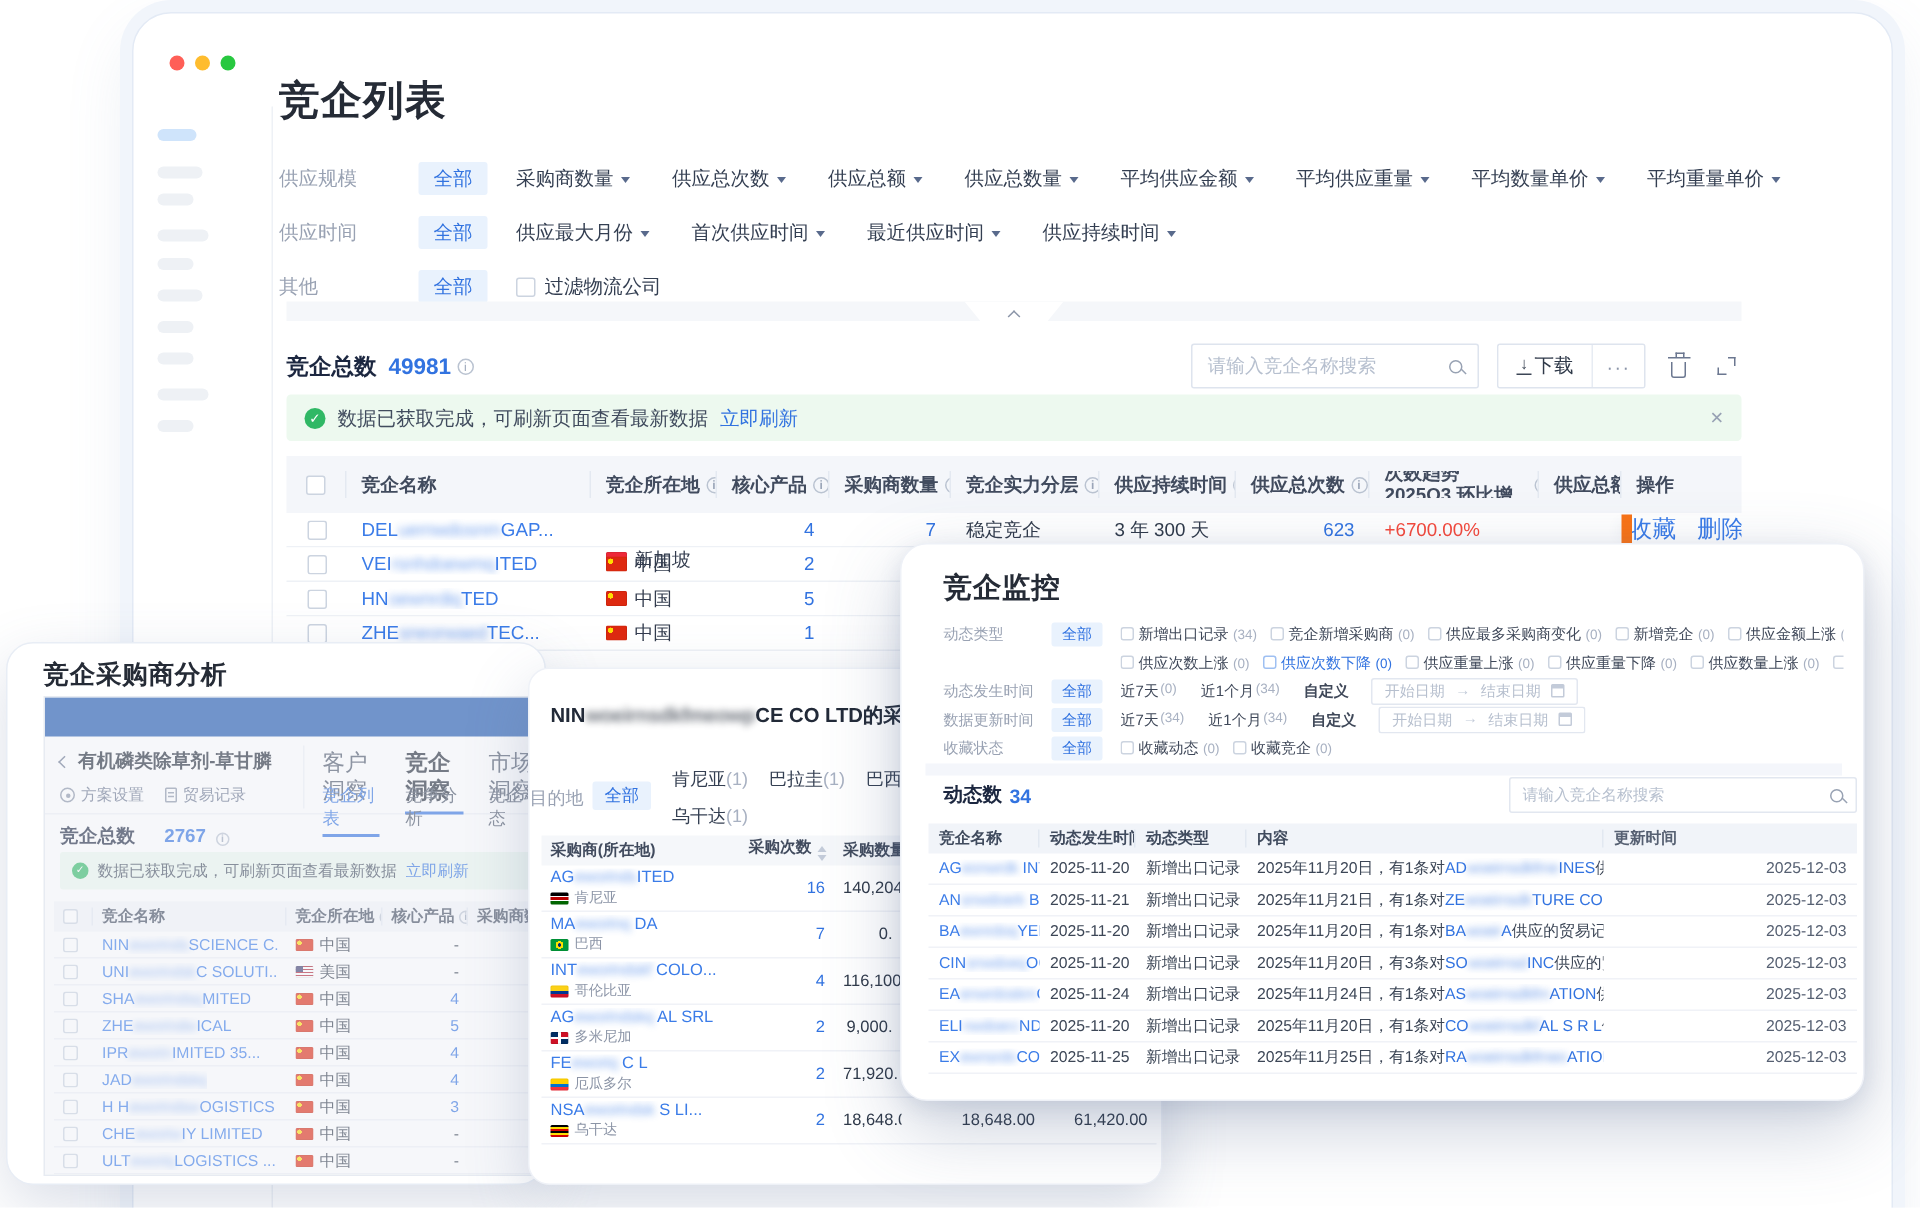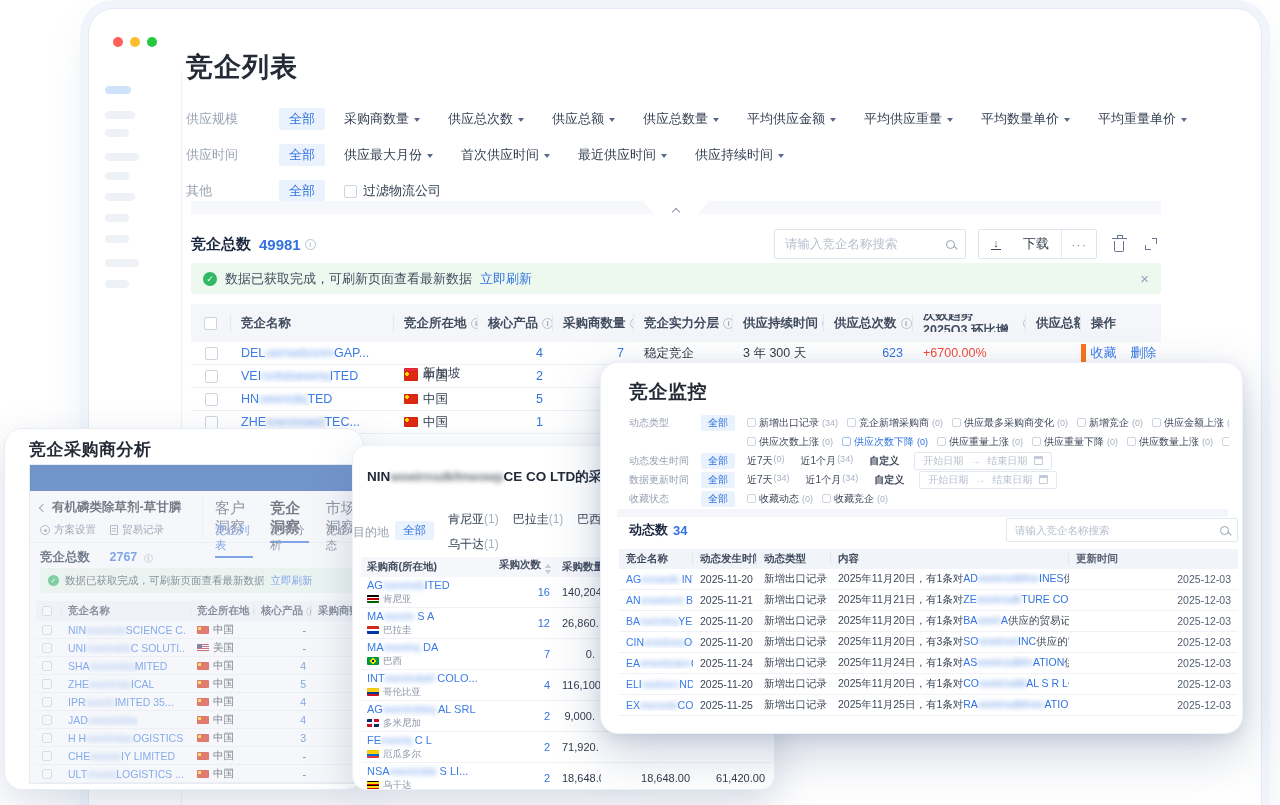--- a/index.html
+++ b/index.html
@@ -87,39 +87,39 @@
   .clps-tab{position:absolute;left:50%;top:0;transform:translateX(-50%);width:66px;height:13px;background:#fff;
     clip-path:polygon(0 0,100% 0,84% 100%,16% 100%);text-align:center;cursor:pointer;}
   .total-row{left:102px;top:220px;width:970px;height:30px;display:flex;align-items:center;}
   .tl{font-size:15px;font-weight:bold;color:#1c2740;}
   .tv{font-size:15px;font-weight:bold;margin-left:8px;}
   .mw-tools{margin-left:auto;display:flex;align-items:center;gap:12px;}
   .srch{display:flex;align-items:center;border:1px solid #dee4ee;border-radius:2px;height:30px;width:192px;padding:0 10px;background:#fff;}
   .srch input{border:none;outline:none;flex:1;font-size:12.5px;color:#333;font-family:inherit;background:transparent;}
   .srch input::placeholder{color:#b7c0cf;}
   .btn-group{display:flex;border:1px solid #dee4ee;border-radius:2px;height:30px;overflow:hidden;}
-  .btn{display:flex;align-items:center;gap:22px;background:#fff;border:none;padding:0 12px;font-size:13px;color:#2f3949;cursor:pointer;font-family:inherit;}
+  .btn{display:flex;align-items:center;gap:2px;background:#fff;border:none;padding:0 12px;font-size:13px;color:#2f3949;cursor:pointer;font-family:inherit;}
   .btn.more{border-left:1px solid #e7ecf3;color:#8a94a8;padding:0 9px;letter-spacing:1px;}
   .icobtn{display:inline-flex;align-items:center;justify-content:center;width:20px;height:20px;cursor:pointer;}
   .banner{left:102px;top:254px;width:970px;height:31px;background:#edf9ef;border-radius:3px;display:flex;align-items:center;padding:0 12px;gap:8px;}
   .btext{font-size:13px;color:#414c5e;}
   .blink{font-size:13px;color:var(--blue);}
   .banner .x{margin-left:auto;}
   #mw-table{left:102px;top:295px;width:970px;}
   .mt-head{display:flex;background:var(--hbg);height:38px;align-items:center;}
   .mtc{flex:none;padding:0 10px;display:flex;align-items:center;overflow:hidden;white-space:nowrap;font-size:12.5px;}
   .mt-head .mtc{color:#414b5e;font-weight:bold;border-right:1px solid #e4e9f1;height:18px;}
   .mt-head .mtc:last-child{border-right:none;}
   .hlab{display:flex;flex-direction:column;line-height:1.2;}
   .hl2{font-weight:bold;}
   .mt-row{display:flex;height:23px;align-items:center;border-bottom:1px solid #eef1f6;background:#fff;}
   .mtc.cbc{justify-content:center;padding:0;}
   .mtc.num{justify-content:flex-end;}
   .mtc.name .lnk{overflow:hidden;white-space:nowrap;}
-  .mtc.ops{box-shadow:-8px 0 10px -8px rgba(60,80,120,.20);border-left:5px solid #f97316;gap:7px;justify-content:center;font-size:13px;align-items:center;}
+  .mtc.ops{box-shadow:-8px 0 10px -8px rgba(60,80,120,.20);border-left:7px solid #f97316;gap:7px;justify-content:center;font-size:16px;align-items:center;}
   .opdiv{width:1px;height:11px;background:#d9dfea;}
   .cty{font-size:12.5px;color:#333c4e;}
 
   
   .card{background:#fff;border-radius:16px;}
   
   .bl-card{left:4px;top:428px;width:360px;height:362px;z-index:2;border:1px solid #e8edf5;
     box-shadow:0 14px 40px rgba(90,110,150,.22);border-radius:18px;overflow:hidden;}
   .bl-title{left:24px;top:9px;font-size:17px;font-weight:bold;color:#252b36;letter-spacing:.5px;}
   .bl-panel{position:absolute;left:24px;top:35px;width:336px;height:320px;border:1px solid #e7ebf2;background:#fff;overflow:hidden;}
@@ -740,33 +740,20 @@
               <span>肯尼亚</span>
             </span>
           </div>
           <div class="midc num" style="width: 63px;"><span class="t-blue">16</span></div>
           <div class="midc num" style="width: 45px;"><span>140,204.</span></div>
           <div class="midc num" style="width: 95px;"></div>
           <div class="midc num" style="width: 75px;"></div>
         </div>
         <div class="midt-row">
           <div class="midc mid-name" style="width: 132px;">
-            <a class="lnk nm"><span>MA</span><span class="bl ">eworin</span><span> S A</span></a>
-            <span class="ct">
-              <i class="flag f-py s"></i>
-              <span>巴拉圭</span>
-            </span>
-          </div>
-          <div class="midc num" style="width: 63px;"><span class="t-blue">12</span></div>
-          <div class="midc num" style="width: 45px;"><span>26,860.</span></div>
-          <div class="midc num" style="width: 95px;"></div>
-          <div class="midc num" style="width: 75px;"></div>
-        </div>
-        <div class="midt-row">
-          <div class="midc mid-name" style="width: 132px;">
             <a class="lnk nm"><span>MA</span><span class="bl ">eworinq</span><span> DA</span></a>
             <span class="ct">
               <i class="flag f-br s"></i>
               <span>巴西</span>
             </span>
           </div>
           <div class="midc num" style="width: 63px;"><span class="t-blue">7</span></div>
           <div class="midc num" style="width: 45px;"><span>0.</span></div>
           <div class="midc num" style="width: 95px;"></div>
           <div class="midc num" style="width: 75px;"></div>

